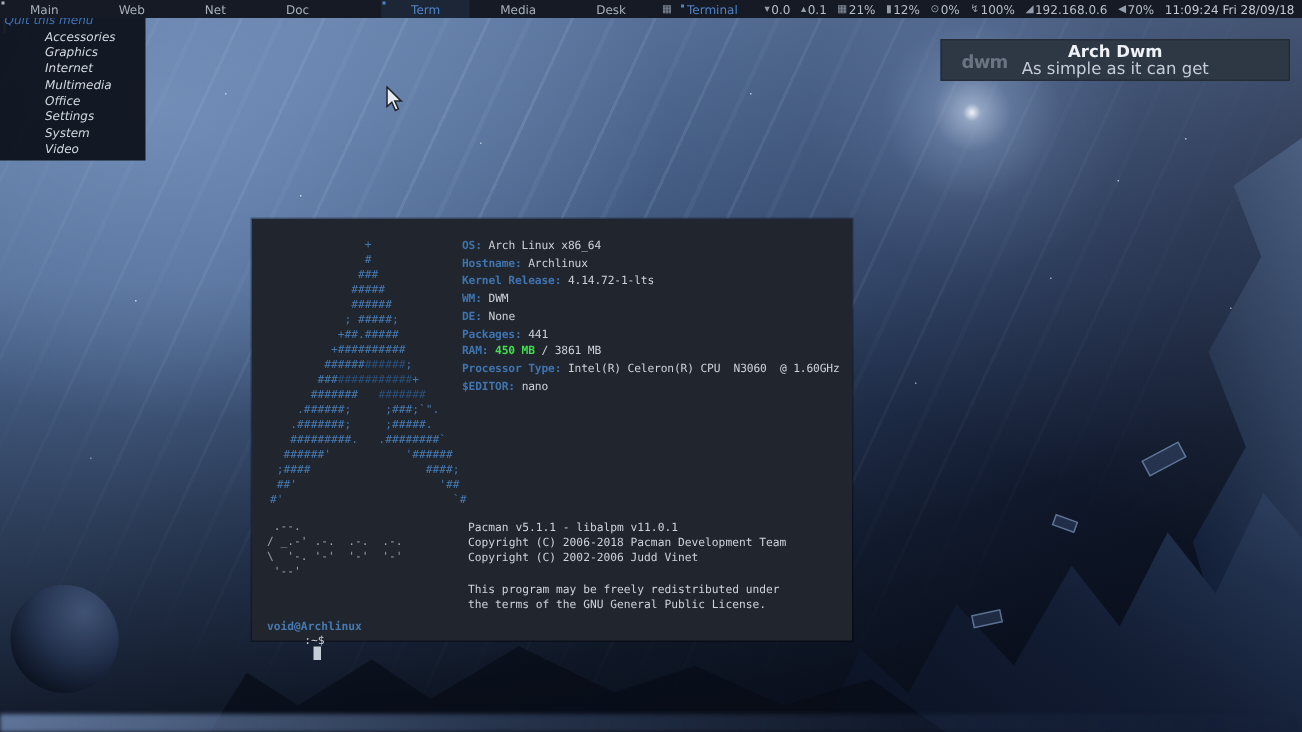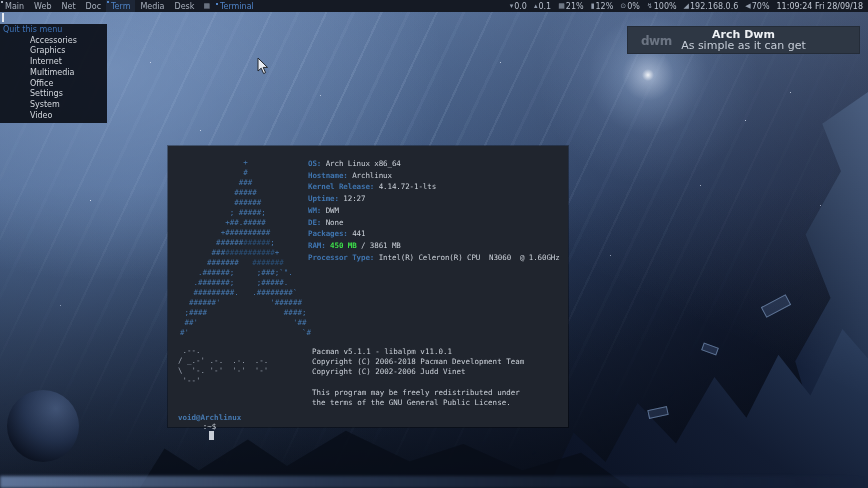--- a/index.html
+++ b/index.html
@@ -51,34 +51,34 @@
   .bottom-glow{position:absolute;left:0;bottom:0;width:100%;height:12px;pointer-events:none;filter:blur(1.5px);
     background:linear-gradient(to right, rgba(145,175,225,.6), rgba(95,125,175,.35) 38%, rgba(65,90,135,.18) 68%, rgba(65,90,135,0));}
   .shard{position:absolute;border:1px solid rgba(165,198,240,.45);background:rgba(90,120,170,.25);pointer-events:none;}
   .shard1{right:78px;top:300px;width:26px;height:10px;transform:rotate(-28deg);}
   .shard2{right:150px;top:345px;width:14px;height:6px;transform:rotate(20deg);}
   .shard3{right:200px;top:408px;width:18px;height:7px;transform:rotate(-12deg);}
   
   .topbar{position:absolute;top:0;left:0;width:100%;height:12px;background:#151a24;
     display:flex;align-items:center;font-size:8px;color:#a8b0bc;z-index:10;}
   .tags{display:flex;height:100%;}
-  .tag{position:relative;padding:0 5px;display:flex;align-items:center;height:100%;}
+  .tag{position:relative;padding:0 20px;display:flex;align-items:center;height:100%;}
   .tag.occ::before{content:"";position:absolute;top:1px;left:1px;width:2px;height:2px;background:currentColor;}
-  .tag.sel{color:#4f83c6;background:#1d2636;}
+  .tag.sel{color:#4f83c6;background:#1d2636;margin-left:28px;}
   .layout-icon{padding:0 4px;color:#8a94a4;font-size:7px;}
   .win-title{position:relative;color:#4f83c6;padding:0 4px 0 6px;}
   .win-title::before{content:"";position:absolute;top:1px;left:2px;width:2px;height:2px;background:currentColor;}
   .status{margin-left:auto;display:flex;align-items:center;gap:7px;padding-right:5px;color:#b7bfcb;}
   .seg{display:flex;align-items:center;gap:1px;white-space:nowrap;}
   .seg .ic{color:#929cab;font-size:7px;}
   .clock{color:#c3cad5;white-space:nowrap;}
   
   .caret{position:absolute;left:2px;top:13px;width:2px;height:9px;background:#e8ecf2;z-index:9;}
-  .menu{position:absolute;left:0;top:24px;width:107px;background:rgba(13,17,27,0.94);
-    font-size:8px;line-height:10.7px;z-index:9;padding:1px 0 2px 0;}
+  .menu{position:absolute;left:0;top:8px;width:97px;background:rgba(13,17,27,0.94);
+    font-size:8px;line-height:10.7px;z-index:9;padding:1px 0 2px 0;font-style:italic;}
   .menu-quit{color:#3f73b6;padding-left:3px;}
   .menu-item{color:#d4d8de;padding-left:30px;}
   
   .banner{position:absolute;left:627px;top:26px;width:233px;height:28px;background:#2e3744;
     border:1px solid #242c38;box-sizing:border-box;z-index:8;display:flex;align-items:center;}
   .banner-logo{position:absolute;left:13px;top:7px;font-size:12px;font-weight:bold;color:#6b7482;letter-spacing:-0.5px;}
   .banner-text{width:100%;text-align:center;}
   .banner-title{font-size:11px;font-weight:bold;color:#eef1f5;line-height:11px;}
   .banner-sub{font-size:11px;color:#c6cdd7;line-height:11px;}
   
@@ -206,26 +206,26 @@
 <span class="c1">   #########.   .########`</span>
 <span class="c1">  ######'           '######</span>
 <span class="c1"> ;####                 ####;</span>
 <span class="c1"> ##'                     '##</span>
 <span class="c1">#'                         `#</span>
 </pre>
     <div class="fetch-info">
         <div class="irow"><span class="lbl">OS: </span><span class="val">Arch Linux x86_64</span></div>
         <div class="irow"><span class="lbl">Hostname: </span><span class="val">Archlinux</span></div>
         <div class="irow"><span class="lbl">Kernel Release: </span><span class="val">4.14.72-1-lts</span></div>
-        <div class="irow"><span class="lbl">Uptime: </span><span class="val">12:27</span></div>
         <div class="irow"><span class="lbl">WM: </span><span class="val">DWM</span></div>
         <div class="irow"><span class="lbl">DE: </span><span class="val">None</span></div>
         <div class="irow"><span class="lbl">Packages: </span><span class="val">441</span></div>
         <div class="irow"><span class="lbl">RAM: </span><span class="grn">450 MB</span><span class="val"> / 3861 MB</span></div>
         <div class="irow"><span class="lbl">Processor Type: </span><span class="val">Intel(R) Celeron(R) CPU  N3060  @ 1.60GHz</span></div>
+        <div class="irow"><span class="lbl">$EDITOR: </span><span class="val">nano</span></div>
       </div>
     <pre class="pac-art"> .--.
 / _.-' .-.  .-.  .-.
 \  '-. '-'  '-'  '-'
  '--'</pre>
     <pre class="pac-info">Pacman v5.1.1 - libalpm v11.0.1
 Copyright (C) 2006-2018 Pacman Development Team
 Copyright (C) 2002-2006 Judd Vinet
 
 This program may be freely redistributed under

